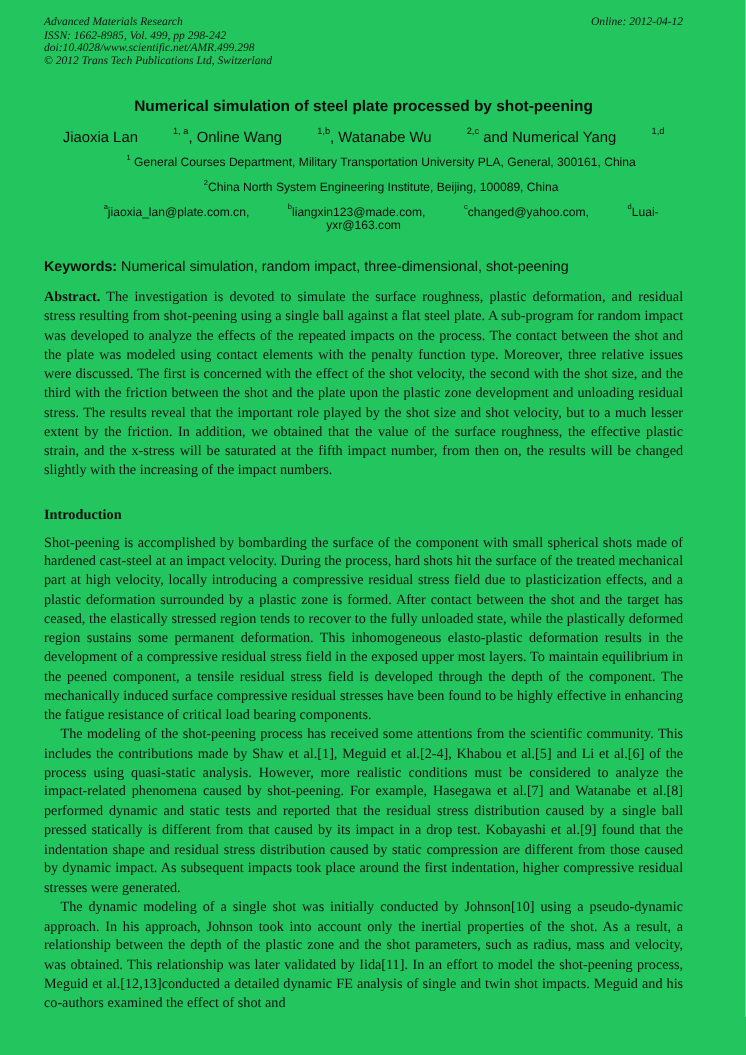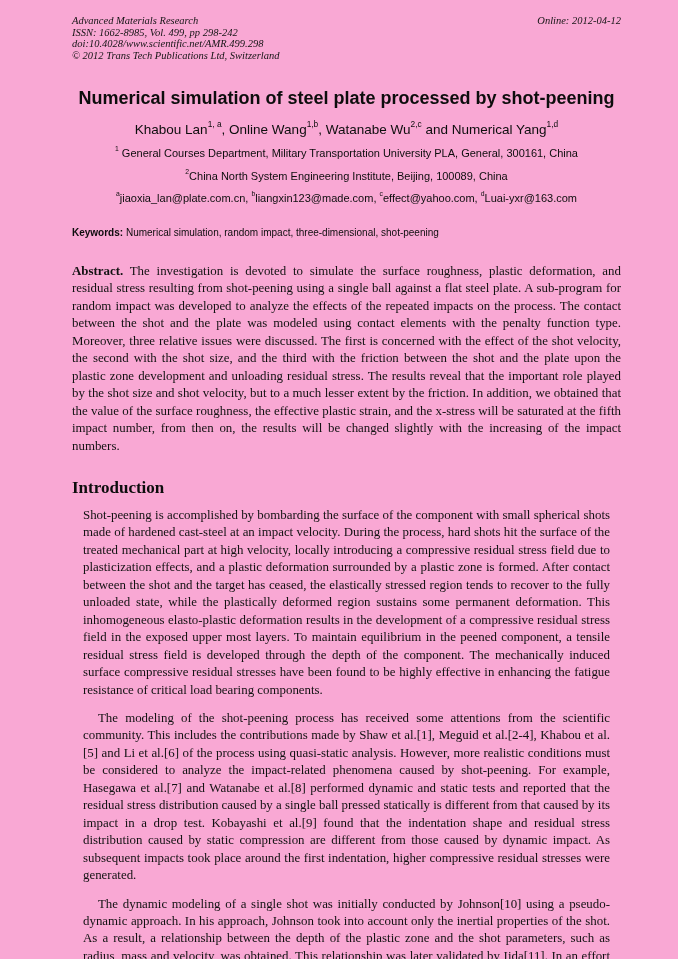--- a/index.html
+++ b/index.html
@@ -5,107 +5,108 @@
   html, body {
     margin: 0;
     padding: 0;
     background: #ffffff;
   }
   .page {
     position: relative;
     width: 678px;
     height: 959px;
     box-sizing: border-box;
-    background: #f9a8d4;
+    background: #22c55e;
     color: #111111;
-    padding: 15px 57px 0 72px;
+    padding: 15px 57px 0 40px;
     overflow: hidden;
   }
   
   .pub-header {
     display: flex;
     justify-content: space-between;
     align-items: flex-start;
     font-family: "Liberation Serif", "DejaVu Serif", serif;
     font-style: italic;
     font-size: 10.5px;
     line-height: 11.5px;
     color: #141414;
   }
   .pub-left div { white-space: nowrap; }
   .pub-right { white-space: nowrap; }
 
   
   .title {
     margin: 27px 0 0 0;
     font-family: "Liberation Sans", "DejaVu Sans", sans-serif;
-    font-size: 18px;
+    font-size: 14px;
     font-weight: bold;
     text-align: center;
     color: #0d0d0d;
   }
   .authors {
     margin-top: 13px;
     font-family: "Liberation Sans", "DejaVu Sans", sans-serif;
     font-size: 13.5px;
     text-align: center;
     color: #0d0d0d;
   }
   sup {
     font-size: 0.62em;
     line-height: 0;
     position: relative;
     top: -0.15em;
+    margin-left: 32px;
   }
   .affiliation {
     margin-top: 10px;
     font-family: "Liberation Sans", "DejaVu Sans", sans-serif;
     font-size: 11px;
     text-align: center;
     color: #0d0d0d;
   }
   .affiliation.second { margin-top: 11px; }
   .emails {
     margin-top: 10px;
     font-family: "Liberation Sans", "DejaVu Sans", sans-serif;
     font-size: 11px;
     text-align: center;
     color: #0d0d0d;
   }
   .keywords {
     margin-top: 23px;
     font-family: "Liberation Sans", "DejaVu Sans", sans-serif;
-    font-size: 10px;
+    font-size: 13px;
     text-align: left;
     color: #0d0d0d;
   }
   .keywords .kw-label { font-weight: bold; }
 
   
   .body-text {
     font-family: "Liberation Serif", "DejaVu Serif", serif;
     font-size: 12.9px;
     line-height: 17.45px;
     text-align: justify;
     color: #121212;
   }
   .abstract {
-    margin: 25px 0 0 0;
+    margin: 13px 0 0 0;
     font-family: Liberation Serif, serif;
   }
   .abstract .abs-label { font-weight: bold; }
   .section-heading {
     margin: 23px 0 0 0;
     font-family: "Liberation Serif", "DejaVu Serif", serif;
-    font-size: 17px;
+    font-size: 13px;
     font-weight: bold;
     color: #0d0d0d;
   }
   .section-paragraph {
-    margin: 11px;
+    margin: 0;
   }
   .section-paragraph.first {
     margin-top: 9px;
   }
   .section-paragraph.indented {
     text-indent: 15px;
   }
 </style>
 </head>
 <body>
@@ -118,29 +119,29 @@
       <div>ISSN: 1662-8985, Vol. 499, pp 298-242</div>
       <div>doi:10.4028/www.scientific.net/AMR.499.298</div>
       <div>© 2012 Trans Tech Publications Ltd, Switzerland</div>
     </div>
     <div class="pub-right">Online: 2012-04-12</div>
   </div>
 
   <h1 class="title">Numerical simulation of steel plate processed by shot-peening</h1>
 
   <div class="authors">
-    <span><span>Khabou Lan</span><sup>1, a</sup><span>, </span></span><span><span>Online Wang</span><sup>1,b</sup><span>, </span></span><span><span>Watanabe Wu</span><sup>2,c</sup><span> and </span></span><span><span>Numerical Yang</span><sup>1,d</sup></span>
+    <span><span>Jiaoxia Lan</span><sup>1, a</sup><span>, </span></span><span><span>Online Wang</span><sup>1,b</sup><span>, </span></span><span><span>Watanabe Wu</span><sup>2,c</sup><span> and </span></span><span><span>Numerical Yang</span><sup>1,d</sup></span>
   </div>
 
   <div class="affiliation"><sup>1</sup><span> General Courses Department, Military Transportation University PLA, General, 300161, China</span></div>
 
   <div class="affiliation second"><sup>2</sup><span>China North System Engineering Institute, Beijing, 100089, China</span></div>
 
   <div class="emails">
-    <span><sup>a</sup><span>jiaoxia_lan@plate.com.cn</span><span>, </span></span><span><sup>b</sup><span>liangxin123@made.com</span><span>, </span></span><span><sup>c</sup><span>effect@yahoo.com</span><span>, </span></span><span><sup>d</sup><span>Luai-yxr@163.com</span></span>
+    <span><sup>a</sup><span>jiaoxia_lan@plate.com.cn</span><span>, </span></span><span><sup>b</sup><span>liangxin123@made.com</span><span>, </span></span><span><sup>c</sup><span>changed@yahoo.com</span><span>, </span></span><span><sup>d</sup><span>Luai-yxr@163.com</span></span>
   </div>
 
   <div class="keywords">
     <span class="kw-label">Keywords:</span>
     <span>Numerical simulation, random impact, three-dimensional, shot-peening</span>
   </div>
 
   <p class="body-text abstract">
     <span class="abs-label">Abstract.</span>
     <span>The investigation is devoted to simulate the surface roughness, plastic deformation, and residual stress resulting from shot-peening using a single ball against a flat steel plate. A sub-program for random impact was developed to analyze the effects of the repeated impacts on the process. The contact between the shot and the plate was modeled using contact elements with the penalty function type. Moreover, three relative issues were discussed. The first is concerned with the effect of the shot velocity, the second with the shot size, and the third with the friction between the shot and the plate upon the plastic zone development and unloading residual stress. The results reveal that the important role played by the shot size and shot velocity, but to a much lesser extent by the friction. In addition, we obtained that the value of the surface roughness, the effective plastic strain, and the x-stress will be saturated at the fifth impact number, from then on, the results will be changed slightly with the increasing of the impact numbers.</span>

